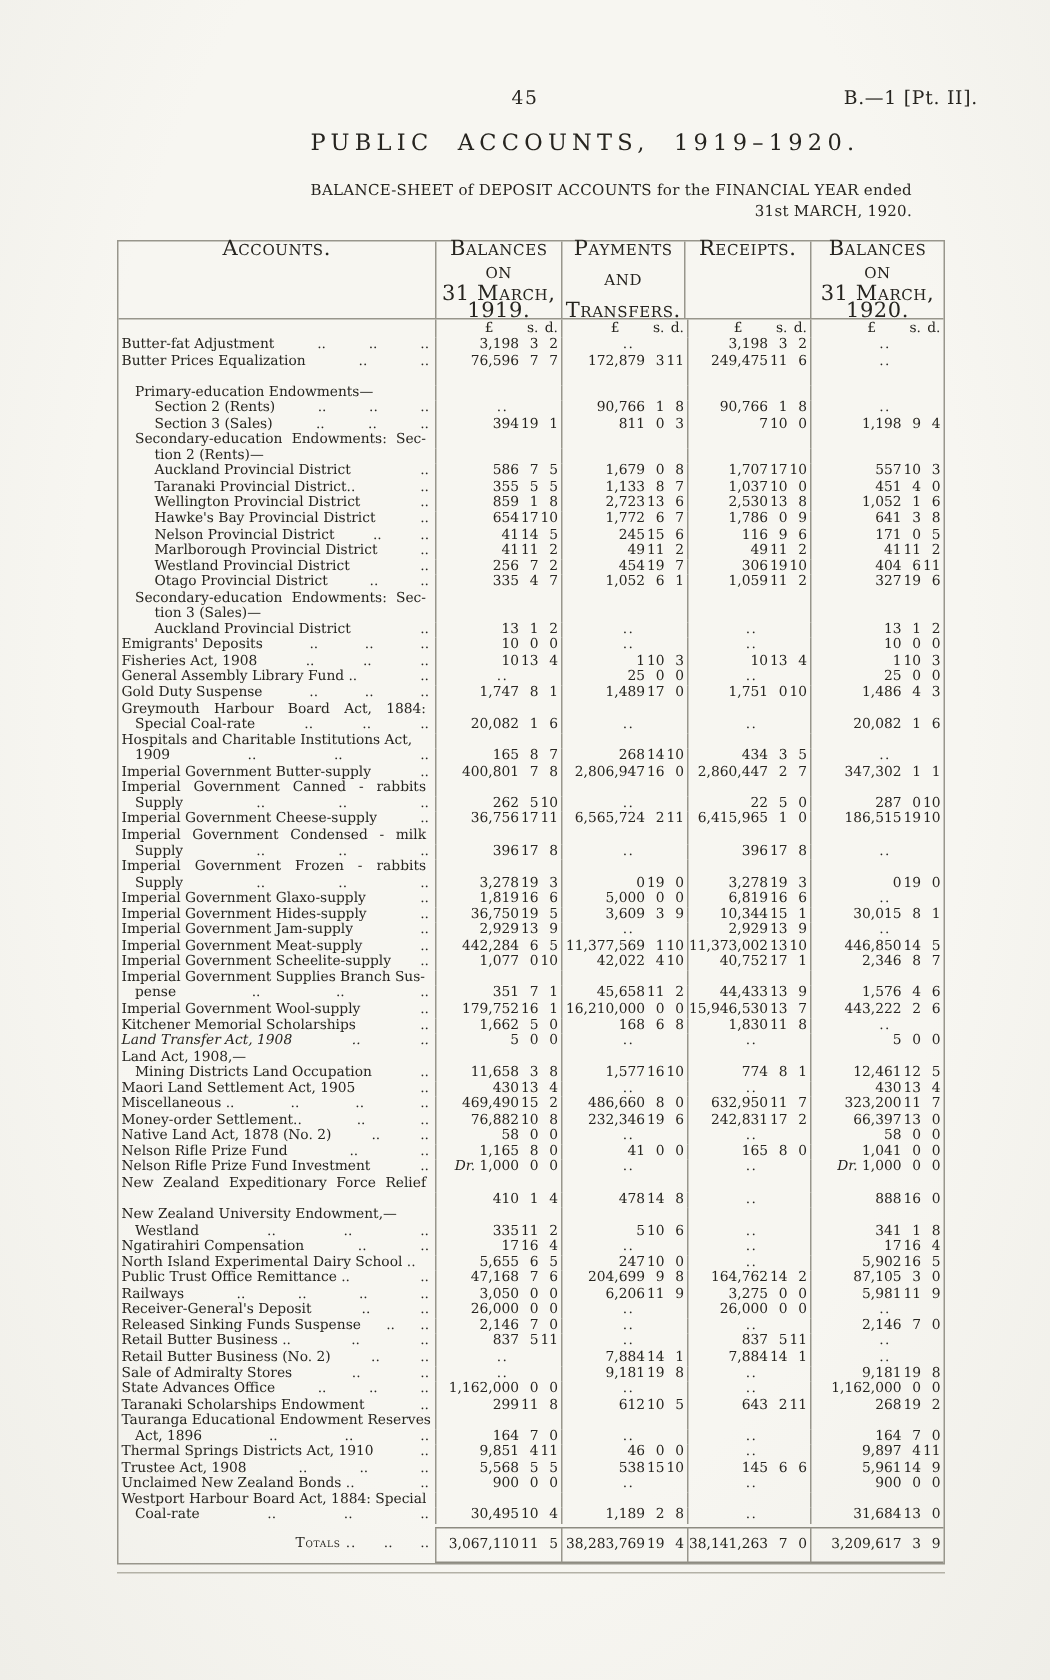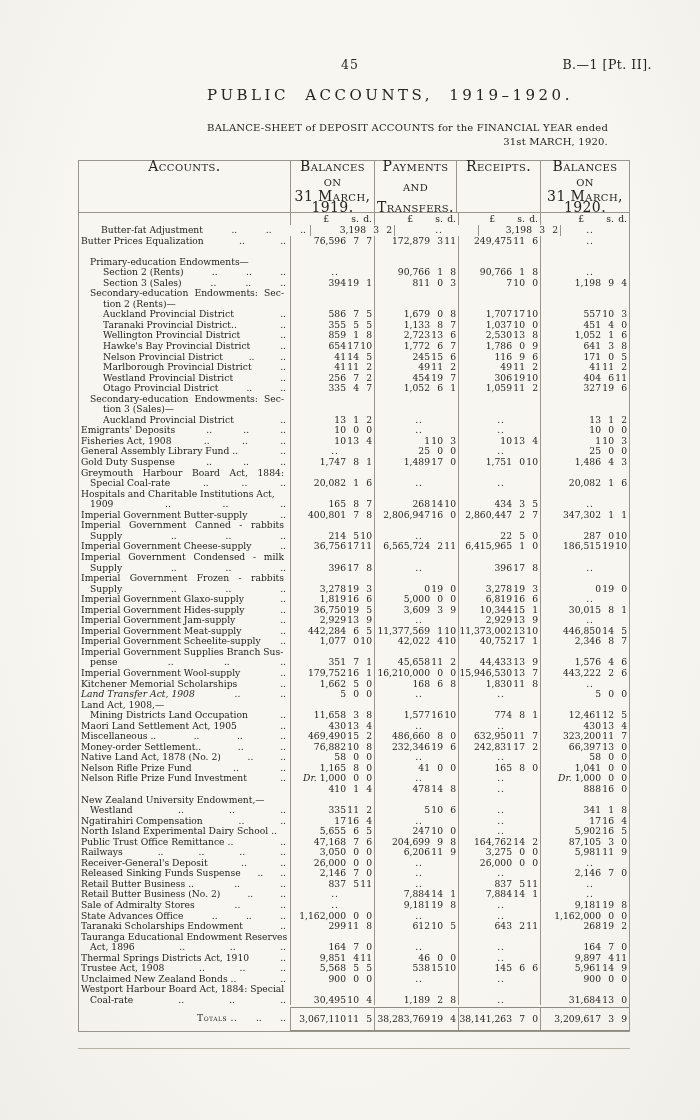--- a/index.html
+++ b/index.html
@@ -105,21 +105,21 @@
             <span class="ms">s.</span>
             <span class="md">d.</span>
           </div>
           <div class="c-money w4">
             <span class="mp">£</span>
             <span class="ms">s.</span>
             <span class="md">d.</span>
           </div>
         </div>
         <div class="trow">
-          <div class="c-label" style="padding-left: 2px; margin-left: 20px;">
+          <div class="c-label" style="padding-left: 2px;">
             <span class="lbl">Butter-fat Adjustment</span>
             <span class="leader">..</span>
             <span class="leader">..</span>
             <span class="leader">..</span>
           </div>
           <div class="c-money w1">
             <span class="mp">3,198</span>
             <span class="ms">3</span>
             <span class="md">2</span>
           </div>
@@ -724,21 +724,21 @@
           <div class="c-money w4"></div>
         </div>
         <div class="trow">
           <div class="c-label" style="padding-left: 11px;">
             <span class="lbl">Supply</span>
             <span class="leader">..</span>
             <span class="leader">..</span>
             <span class="leader">..</span>
           </div>
           <div class="c-money w1">
-            <span class="mp">214</span>
+            <span class="mp">262</span>
             <span class="ms">5</span>
             <span class="md">10</span>
           </div>
           <div class="c-money w2">
             <span class="mp nil">..</span>
             <span class="ms"></span>
             <span class="md"></span>
           </div>
           <div class="c-money w3">
             <span class="mp">22</span>
@@ -1281,20 +1281,27 @@
           <div class="c-money w3">
             <span class="mp nil">..</span>
             <span class="ms"></span>
             <span class="md"></span>
           </div>
           <div class="c-money w4">
             <span class="mp"><i>Dr. </i>1,000</span>
             <span class="ms">0</span>
             <span class="md">0</span>
           </div>
+        </div>
+        <div class="trow">
+          <div class="c-label just" style="padding-left: 2px;"><span class="lbl">New Zealand Expeditionary Force Relief</span></div>
+          <div class="c-money w1"></div>
+          <div class="c-money w2"></div>
+          <div class="c-money w3"></div>
+          <div class="c-money w4"></div>
         </div>
         <div class="trow">
           <div class="c-label" style="padding-left: 11px; margin-top: 36px;">
             <span class="lbl">Fund</span>
             <span class="leader">..</span>
             <span class="leader">..</span>
             <span class="leader">..</span>
           </div>
           <div class="c-money w1">
             <span class="mp">410</span>

